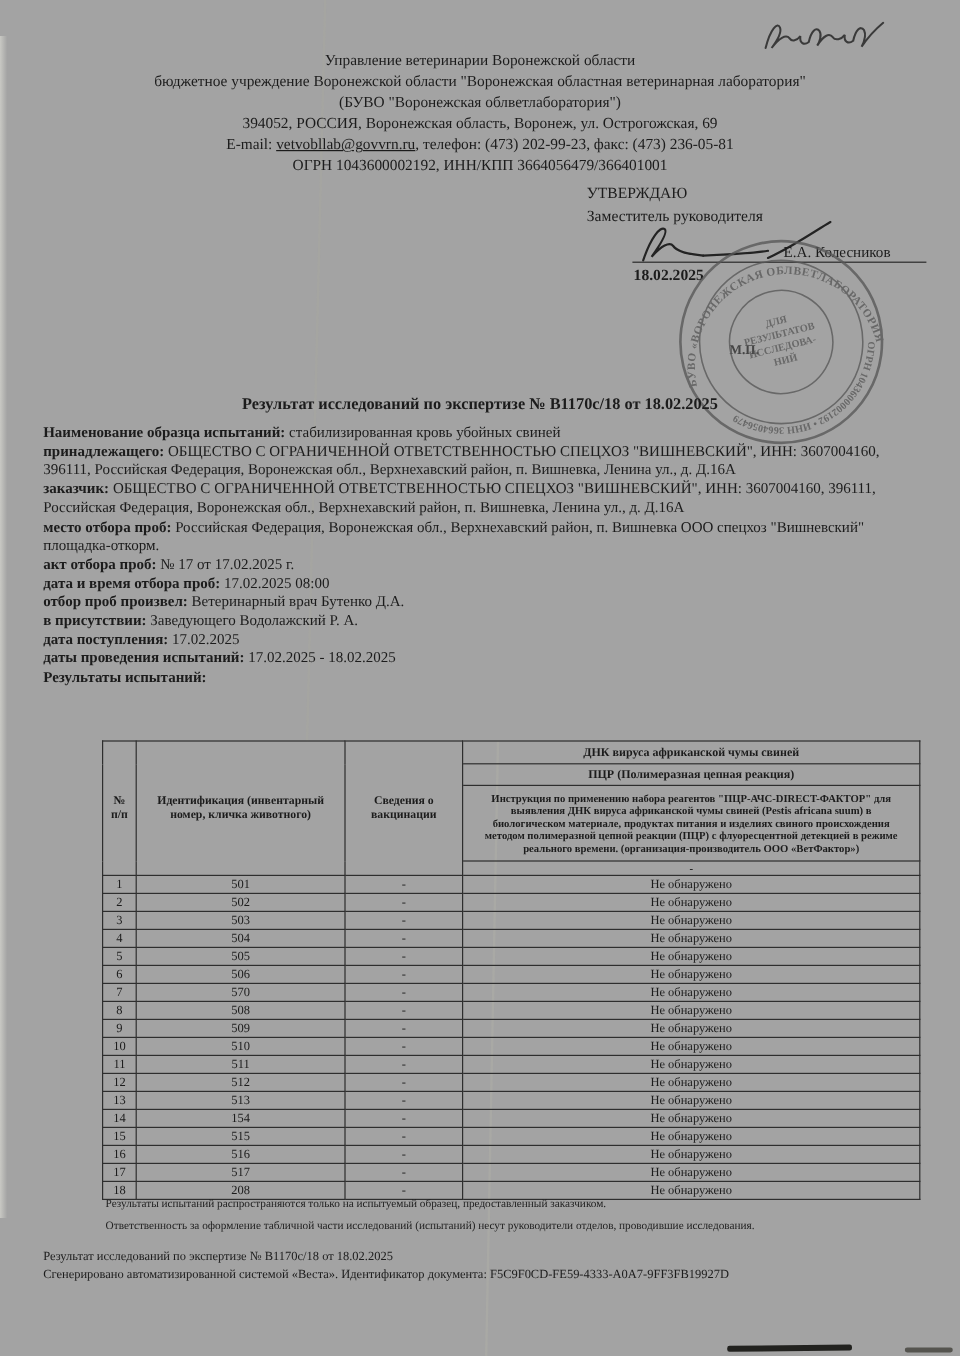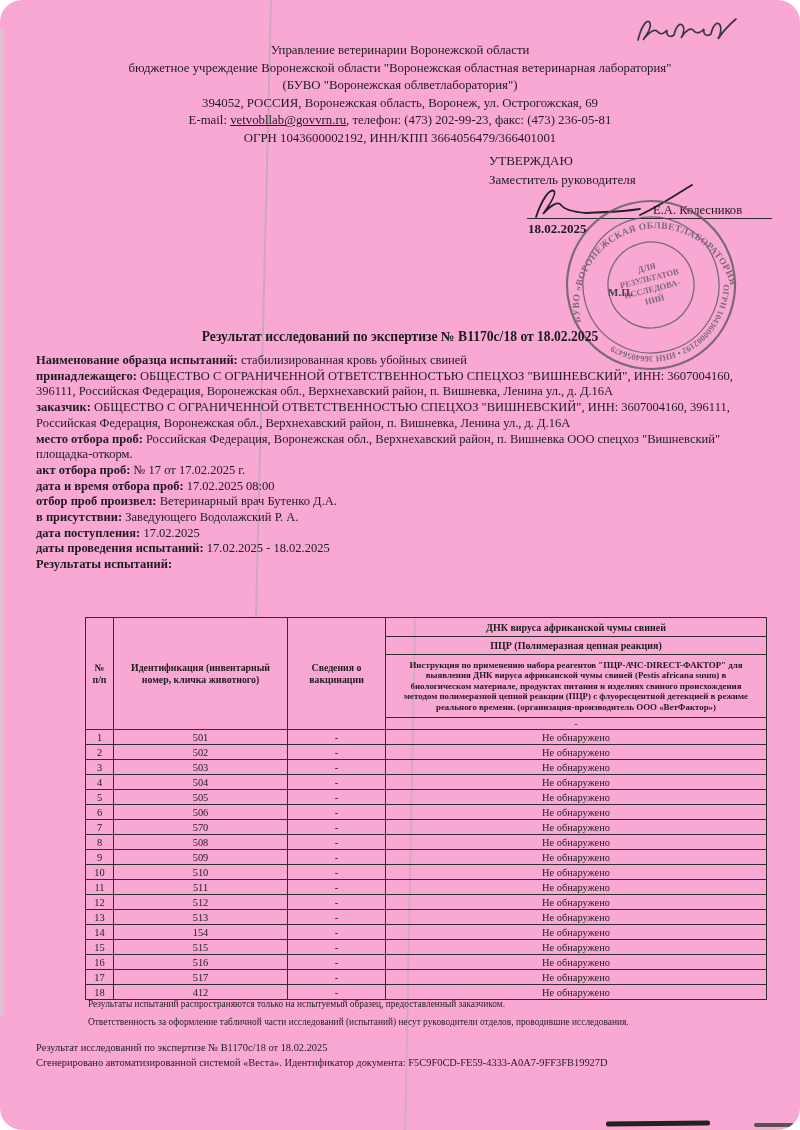--- a/index.html
+++ b/index.html
@@ -1,18 +1,18 @@
 <!DOCTYPE html>
 <html><head>
 <meta charset="utf-8">
 <style>
   html,body{margin:0;padding:0;background:#ffffff;}
   .page{
     position:relative; width:800px; height:1130px; overflow:hidden;
-    background:#f9a8d4; font-family:"Liberation Serif", serif; color:#1c1c1c;border-radius:22px;
+    background:#a3a3a3; font-family:"Liberation Serif", serif; color:#1c1c1c;
   }
   
   .edge-strip{position:absolute; left:0; top:30px; width:6px; height:985px;
     background:linear-gradient(to right,#d2d2cc,rgba(255,255,255,0)); opacity:.8;}
   .crease-a{position:absolute; left:270px; top:0; width:1.5px; height:618px;
     background:#a8a8a0; opacity:.55; transform:rotate(1.4deg); transform-origin:top center;}
   .crease-b{position:absolute; left:414px; top:618px; width:1.5px; height:512px;
     background:#b0b0a8; opacity:.5; transform:rotate(1.1deg); transform-origin:top center;}
   .mark-1{position:absolute; left:606px; top:1121px; width:104px; height:5px;
     background:#22221f; border-radius:2px; transform:rotate(-.6deg);}
@@ -261,21 +261,21 @@
           <td>Не обнаружено</td>
         </tr>
         <tr>
           <td>17</td>
           <td>517</td>
           <td>-</td>
           <td>Не обнаружено</td>
         </tr>
         <tr>
           <td>18</td>
-          <td>412</td>
+          <td>208</td>
           <td>-</td>
           <td>Не обнаружено</td>
         </tr>
       </tbody>
   </table>
 
   <div class="footnotes">
     <div class="fn">Результаты испытаний распространяются только на испытуемый образец, предоставленный заказчиком.</div>
     <div class="fn">Ответственность за оформление табличной части исследований (испытаний) несут руководители отделов, проводившие исследования.</div>
   </div>

